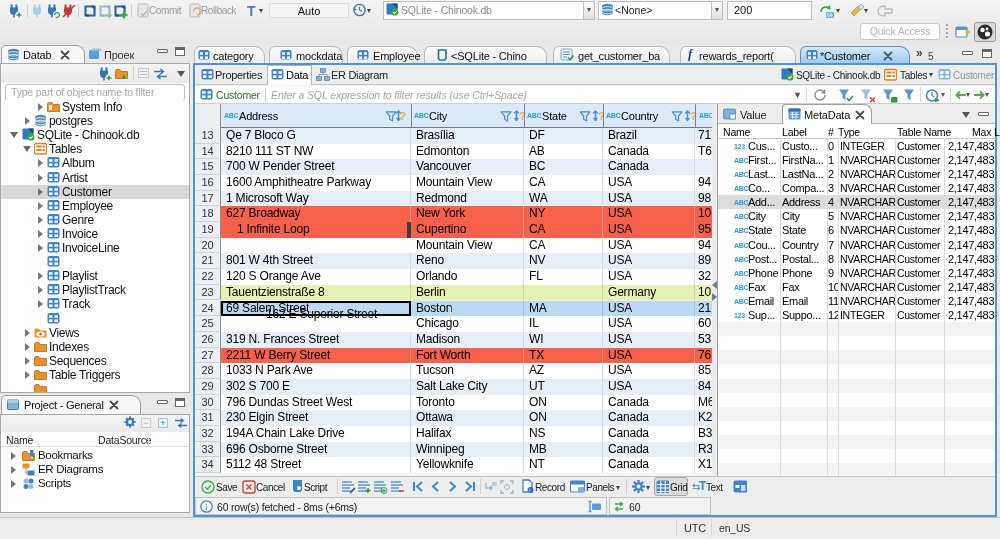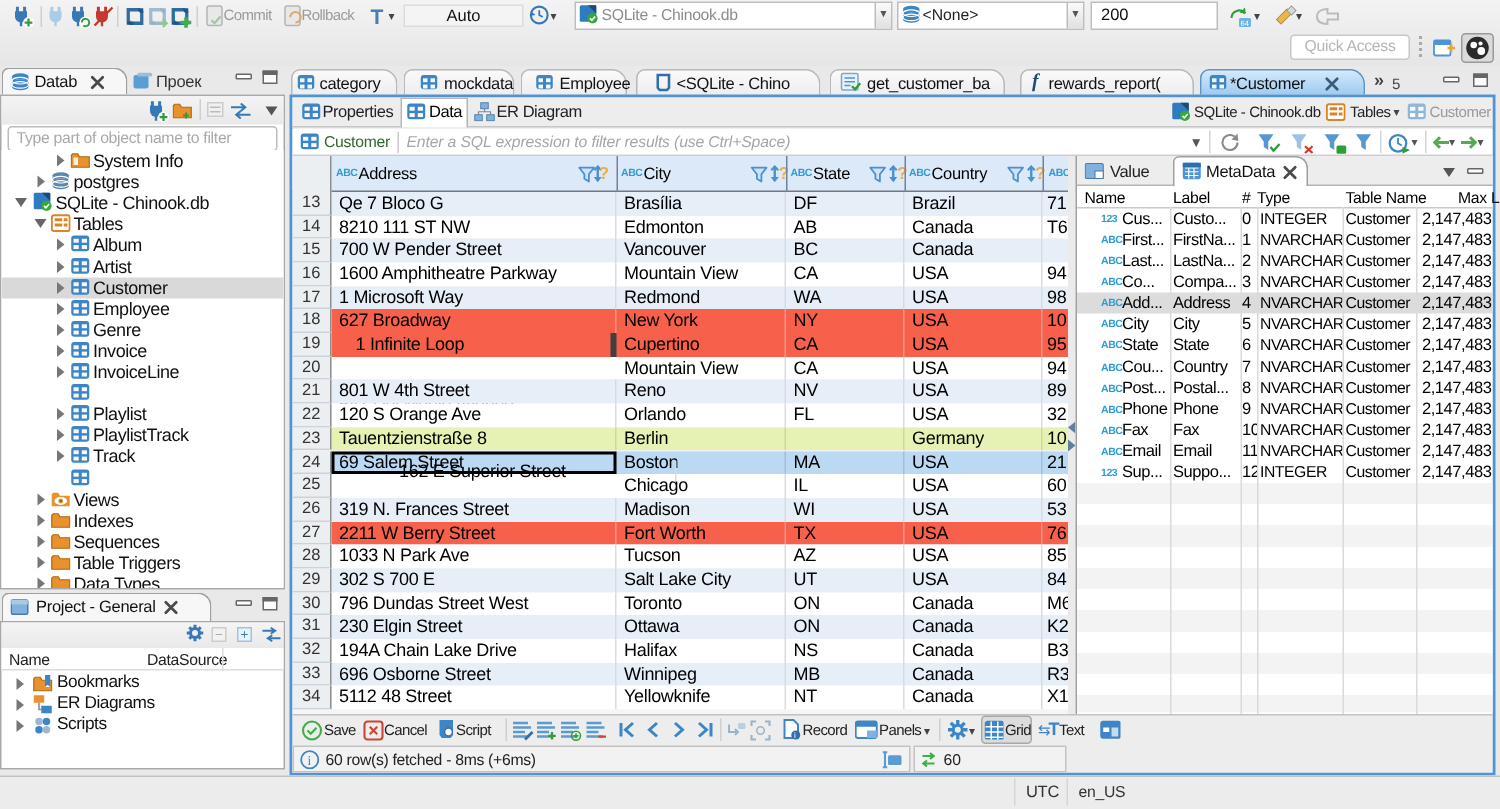--- a/index.html
+++ b/index.html
@@ -366,24 +366,20 @@
 <svg class="ico" style="left:33px;top:253.79999999999993px" width="13" height="13" viewBox="0 0 13 13">
       <path d="M0.5 3.5 L0.5 11.5 L12.5 11.5 L12.5 4.5 L6 4.5 L4.8 2.5 L1.5 2.5 Z" fill="#e8912d" stroke="#b06a10" stroke-width="0.8"></path>
     </svg>
 <div class="tree-row" style="top:267.8999999999999px;">
       <span class="arrow-c" style="left:24px;top:3px"></span>
       <span class="lbl" style="left:48px">Table Triggers</span>
     </div>
 <svg class="ico" style="left:33px;top:267.8999999999999px" width="13" height="13" viewBox="0 0 13 13">
       <path d="M0.5 3.5 L0.5 11.5 L12.5 11.5 L12.5 4.5 L6 4.5 L4.8 2.5 L1.5 2.5 Z" fill="#e8912d" stroke="#b06a10" stroke-width="0.8"></path>
     </svg>
-<div class="tree-row" style="top:281.99999999999994px;">
-      <span class="arrow-c" style="left:24px;top:3px"></span>
-      <span class="lbl" style="left:48px">Data Types</span>
-    </div>
 <svg class="ico" style="left:33px;top:281.99999999999994px" width="13" height="13" viewBox="0 0 13 13">
       <path d="M0.5 3.5 L0.5 11.5 L12.5 11.5 L12.5 4.5 L6 4.5 L4.8 2.5 L1.5 2.5 Z" fill="#e8912d" stroke="#b06a10" stroke-width="0.8"></path>
     </svg>
 </div>
 <div class="ab" style="left:0;top:394px;width:190px;height:20px;background:#e9e9e9"></div>
 <div class="ab" style="left:1px;top:395px;width:140px;height:19px;background:#f7f7f7;border:1px solid #9f9f9f;border-bottom:none;border-radius:5px 9px 0 0"></div>
 <svg class="ico" style="left:7px;top:399px" width="13" height="12" viewBox="0 0 13 12">
     <rect x="0.5" y="1" width="11" height="9.5" rx="1" fill="#7fb2dd" stroke="#4a7ba8"></rect>
     <rect x="0.5" y="1" width="11" height="3" fill="#a9c9e4"></rect>
   </svg>

